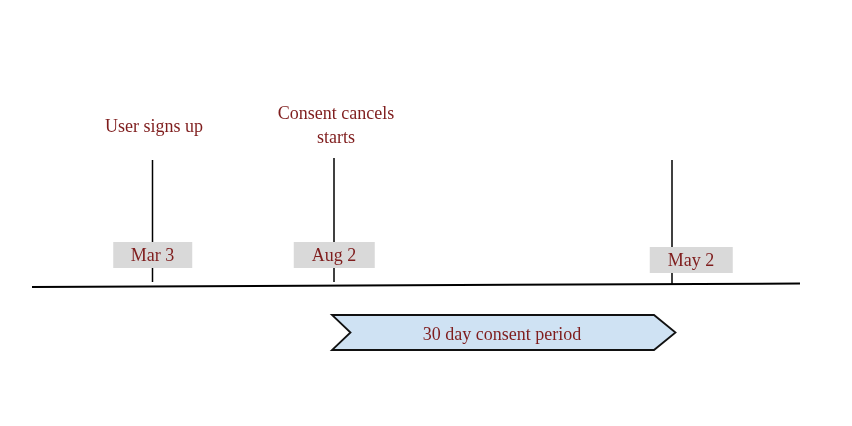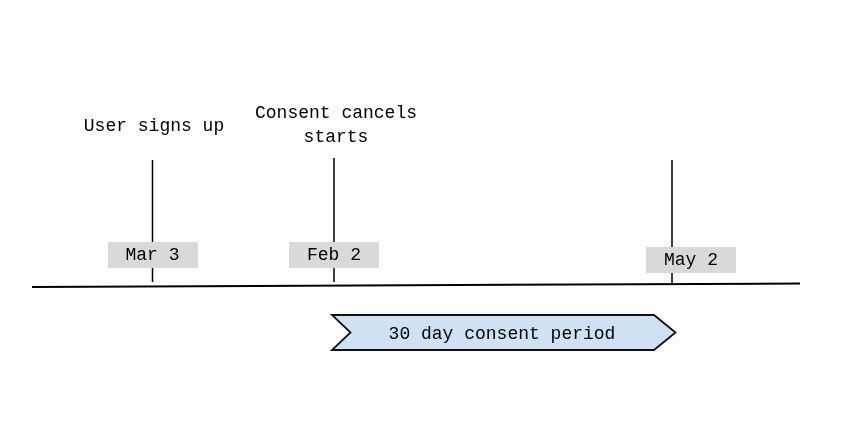--- a/index.html
+++ b/index.html
@@ -2,22 +2,22 @@
 <html><head>
 <meta charset="utf-8">
 <style>
   html, body { margin: 0; padding: 0; background: #ffffff; }
   .canvas {
     position: relative;
     width: 852px;
     height: 426px;
     background: #ffffff;
     overflow: hidden;
-    font-family: Liberation Mono, monospace;
-    color: #000000;
+    font-family: Liberation Serif, serif;
+    color: #7f1d1d;
   }
   .layer-svg { position: absolute; left: 0; top: 0; }
   .tick  { stroke: #000000; stroke-width: 1.5; }
   .axis  { stroke: #000000; stroke-width: 2; }
   .banner { stroke: #111111; stroke-width: 1.8; }
   .event-title {
     position: absolute;
     transform: translateX(-50%);
     text-align: center;
     font-size: 18px;
@@ -56,19 +56,19 @@
   </svg>
 
   <div class="event-title" style="left:154px; top:114px;">User signs up</div>
 
   <div class="event-title" style="left:336px; top:101px;">Consent cancels
 starts</div>
 
 
   <div class="date-badge" style="left:152.5px; top:242px;">Mar 3</div>
 
-  <div class="date-badge" style="left:334px; top:242px;">Feb 2</div>
+  <div class="date-badge" style="left:334px; top:242px;">Aug 2</div>
 
   <div class="date-badge" style="left:672px; top:247px;margin-left:19px;">May 2</div>
 
   <div class="banner-label" style="left:502px; top:322px;">30 day consent period</div>
 
 </div>
 
 </body></html>

